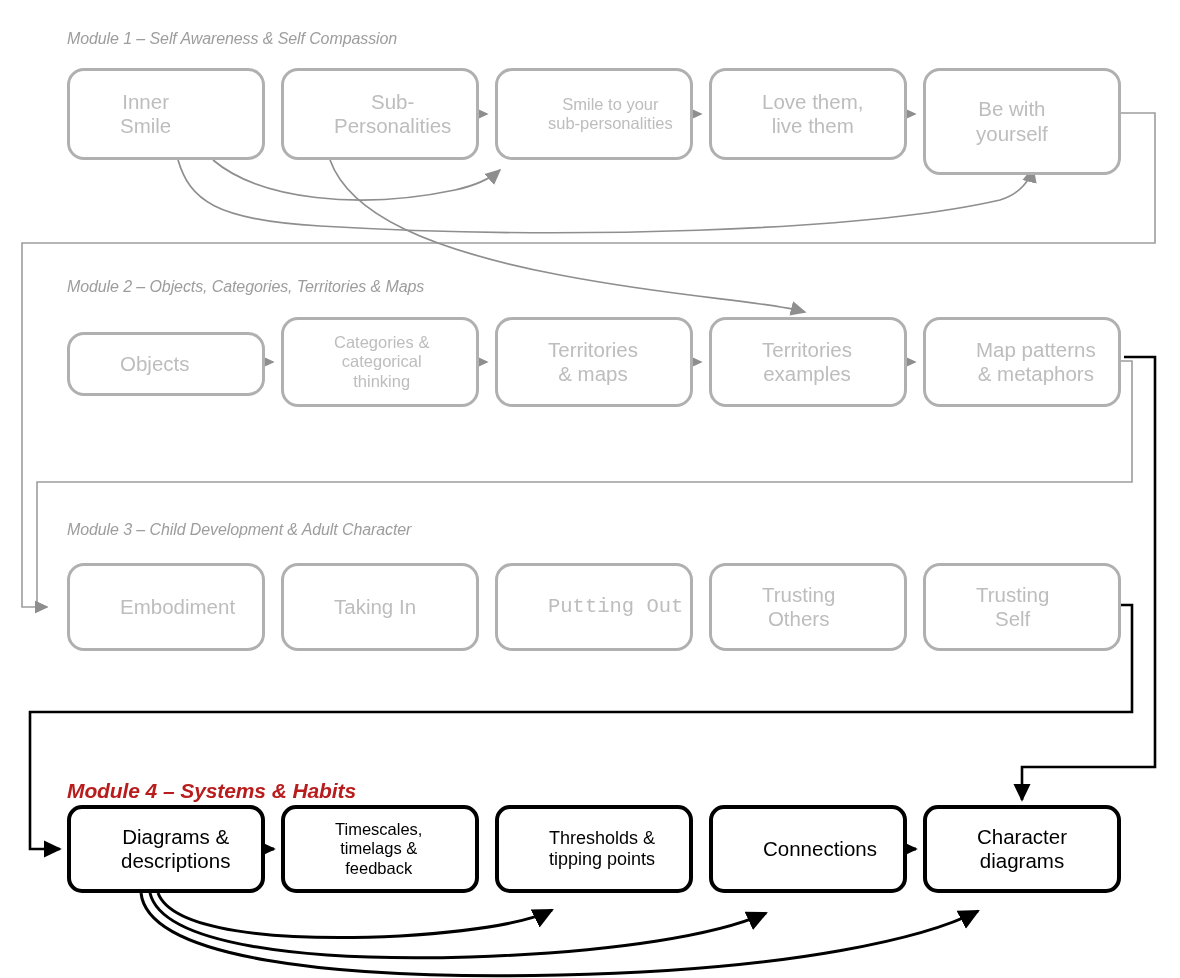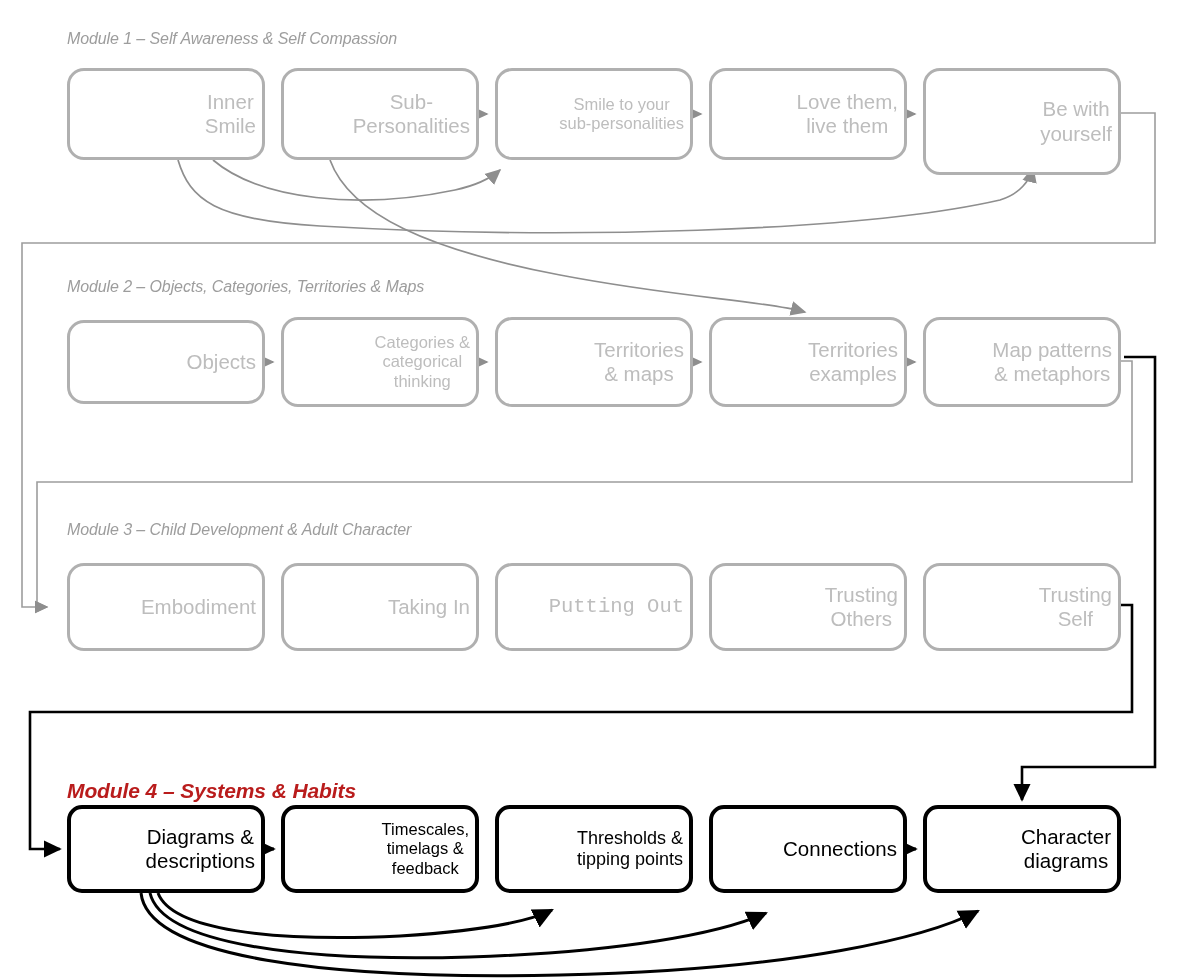--- a/index.html
+++ b/index.html
@@ -7,21 +7,21 @@
   #stage{position:relative;width:1180px;height:978px;overflow:hidden;background:#fff;}
   svg.layer{position:absolute;left:0;top:0;width:1180px;height:978px;pointer-events:none;}
   .module-title{
     position:absolute;font-style:italic;font-weight:bold;white-space:nowrap;
     letter-spacing:-0.1px;
   }
   .module-title.grey{color:#9d9d9d;font-size:16px;font-weight:400;}
   .module-title.black{color:#b91c1c;font-size:21px;font-weight:bold;margin-top:15px;}
   .node{
     position:absolute;box-sizing:border-box;display:flex;align-items:center;
-    justify-content:flex-end;text-align:center;background:#fff;
+    justify-content:flex-start;text-align:center;background:#fff;padding-left:44px;
   }
   .node.grey{
     border:3.5px solid #b0b0b0;border-radius:17px;color:#bdbdbd;
   }
   .node.black{
     border:4.5px solid #000;border-radius:15px;color:#000;
   }
   .node .lbl{line-height:1.18;padding:0 6px;}
   .fs20{font-size:20.5px;}
   .fs18{font-size:18px;}
@@ -135,21 +135,21 @@
     <span class="lbl fs20" style="white-space:pre-line;">Love them,
 live them</span>
   </div>
   <div class="node grey" style="left:923px;top:68px;width:198px;height:107px;">
     <span class="lbl fs20" style="white-space:pre-line;">Be with
 yourself</span>
   </div>
 
   <div class="module-title grey" style="left:67px;top:278px;">Module 2 – Objects, Categories, Territories &amp; Maps</div>
 
-  <div class="node grey" style="left:67px;top:320px;width:198px;height:84px;">
+  <div class="node grey" style="left:67px;top:332px;width:198px;height:64px;">
     <span class="lbl fs20" style="white-space:pre-line;">Objects</span>
   </div>
   <div class="node grey" style="left:281px;top:317px;width:198px;height:90px;">
     <span class="lbl fs17" style="white-space:pre-line;">Categories &amp;
 categorical
 thinking</span>
   </div>
   <div class="node grey" style="left:495px;top:317px;width:198px;height:90px;">
     <span class="lbl fs20" style="white-space:pre-line;">Territories
 &amp; maps</span>

